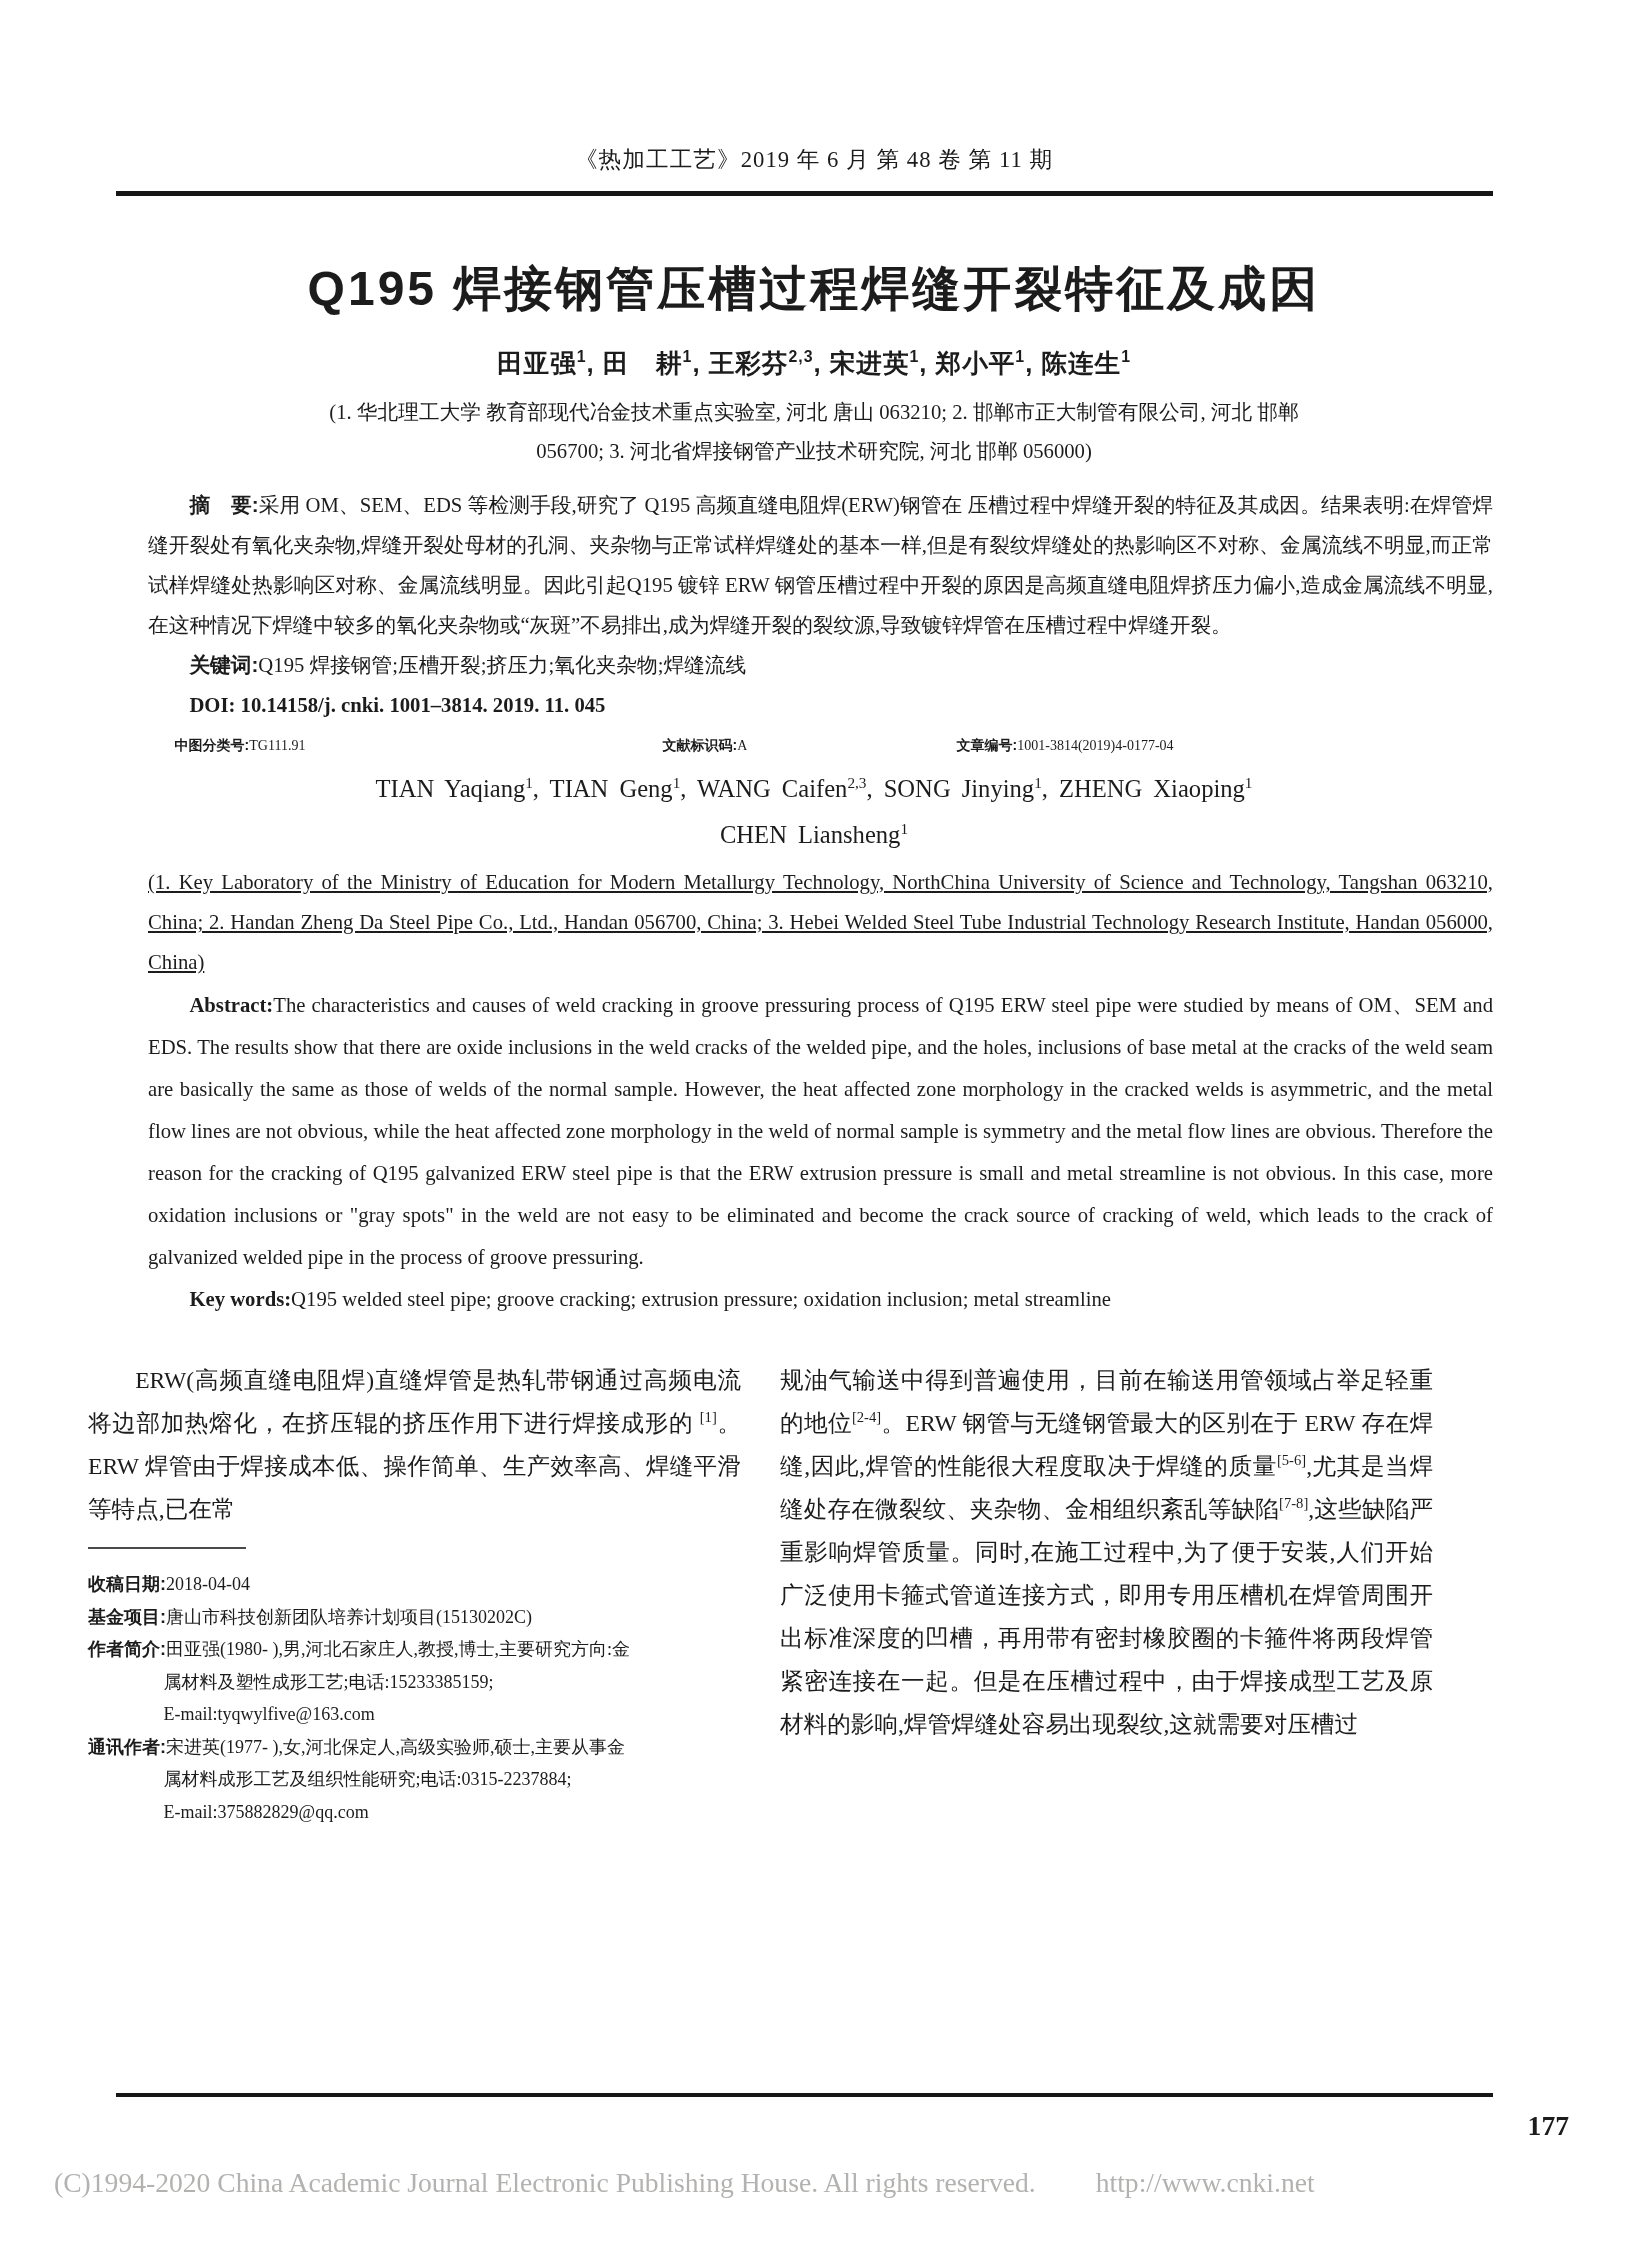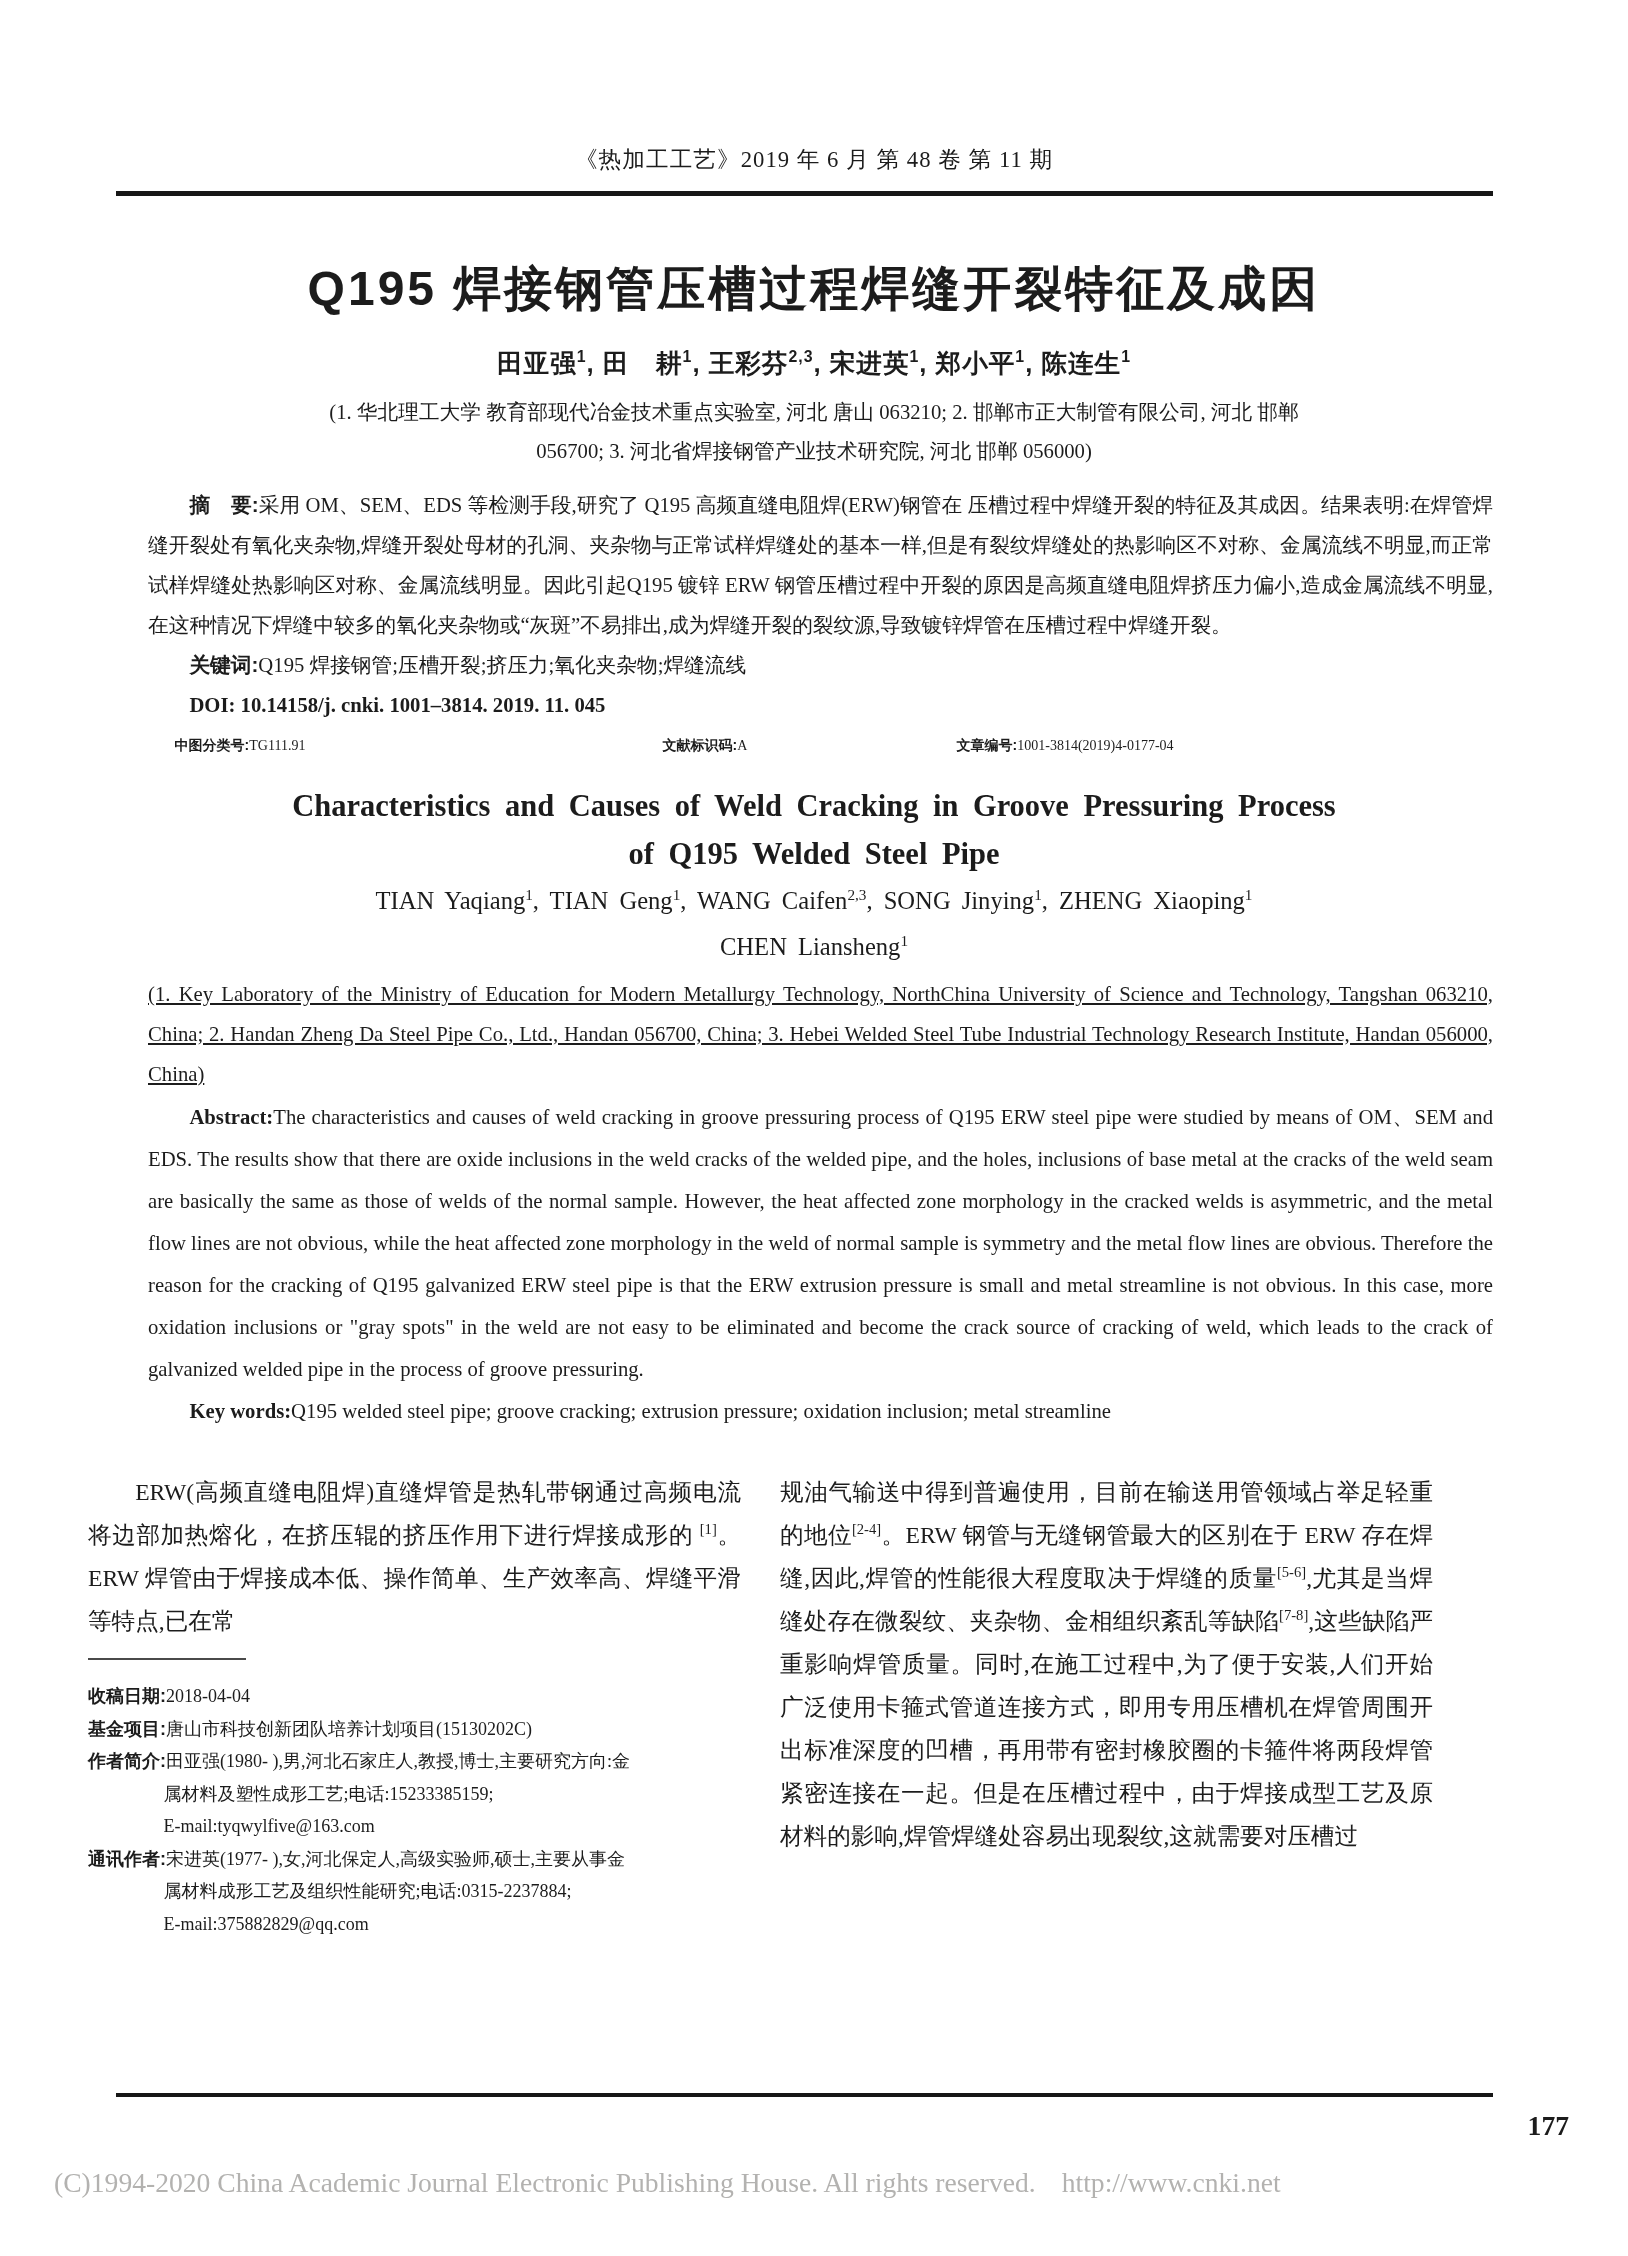--- a/index.html
+++ b/index.html
@@ -45,21 +45,21 @@
   .body-cols { display:flex; gap:39px; margin:39px 135px 0 88px; font-size:23.6px; line-height:43px; text-align:justify; }
   .col { width:653px; }
   .col p { margin:0; }
   .para-indent { text-indent:2em; }
   .fn-rule { width:158px; height:2px; background:#4a4a4a; margin:15.8px 0 19.7px 0; }
   .fn { font-size:18px; line-height:32.5px; padding-left:4.2em; text-indent:-4.2em; }
   .fn b { font-family:"Liberation Sans","DejaVu Sans",sans-serif; }
 
   .bottom-rule { position:absolute; left:116px; right:135px; top:2093px; height:3.9px; background:#161616; }
   .page-number { position:absolute; top:2110px; right:59px; font-weight:bold; font-size:27.6px; }
-  .footer { position:absolute; top:2167px; left:54px; display:flex; gap:26px; color:#b3b2b0; font-size:27.6px; white-space:nowrap; }
+  .footer { position:absolute; top:2167px; left:54px; display:flex; gap:60px; color:#b3b2b0; font-size:27.6px; white-space:nowrap; }
 </style>
 </head>
 <body>
 
 <div class="page">
 
   <div class="journal-header">《热加工工艺》2019 年 6 月 第 48 卷 第 11 期</div>
   <div class="header-rule"></div>
 
   <div class="title-zh">Q195 焊接钢管压槽过程焊缝开裂特征及成因</div>
@@ -75,24 +75,20 @@
   <p class="kv"><b>关键词:</b><span>Q195 焊接钢管;压槽开裂;挤压力;氧化夹杂物;焊缝流线</span></p>
 
   <p class="kv doi-line">DOI: 10.14158/j. cnki. 1001–3814. 2019. 11. 045</p>
 
   <div class="meta-row">
     <span class="meta-item meta-item-1"><b>中图分类号:</b><span>TG111.91</span></span>
     <span class="meta-item meta-item-2"><b>文献标识码:</b><span>A</span></span>
     <span class="meta-item"><b>文章编号:</b><span>1001-3814(2019)4-0177-04</span></span>
   </div>
 
-  <div class="title-en">
-    <div>Characteristics and Causes of Weld Cracking in Groove Pressuring Process</div>
-    <div>of Q195 Welded Steel Pipe</div>
-  </div>
 
   <div class="authors-en">
     <div><span>TIAN Yaqiang</span><sup>1</sup><span>, TIAN Geng</span><sup>1</sup><span>, WANG Caifen</span><sup>2,3</sup><span>, SONG Jinying</span><sup>1</sup><span>, ZHENG Xiaoping</span><sup>1</sup></div>
     <div><span>CHEN Liansheng</span><sup>1</sup></div>
   </div>
 
   <p class="affil-en">(1. Key Laboratory of the Ministry of Education for Modern Metallurgy Technology, NorthChina University of Science and Technology, Tangshan 063210, China; 2. Handan Zheng Da Steel Pipe Co., Ltd., Handan 056700, China; 3. Hebei Welded Steel Tube Industrial Technology Research Institute, Handan 056000, China)</p>
 
   <p class="abstract-en"><b>Abstract:</b><span>The characteristics and causes of weld cracking in groove pressuring process of Q195 ERW steel pipe were studied by means of OM、SEM and EDS. The results show that there are oxide inclusions in the weld cracks of the welded pipe, and the holes, inclusions of base metal at the cracks of the weld seam are basically the same as those of welds of the normal sample. However, the heat affected zone morphology in the cracked welds is asymmetric, and the metal flow lines are not obvious, while the heat affected zone morphology in the weld of normal sample is symmetry and the metal flow lines are obvious. Therefore the reason for the cracking of Q195 galvanized ERW steel pipe is that the ERW extrusion pressure is small and metal streamline is not obvious. In this case, more oxidation inclusions or "gray spots" in the weld are not easy to be eliminated and become the crack source of cracking of weld, which leads to the crack of galvanized welded pipe in the process of groove pressuring.</span></p>
 

